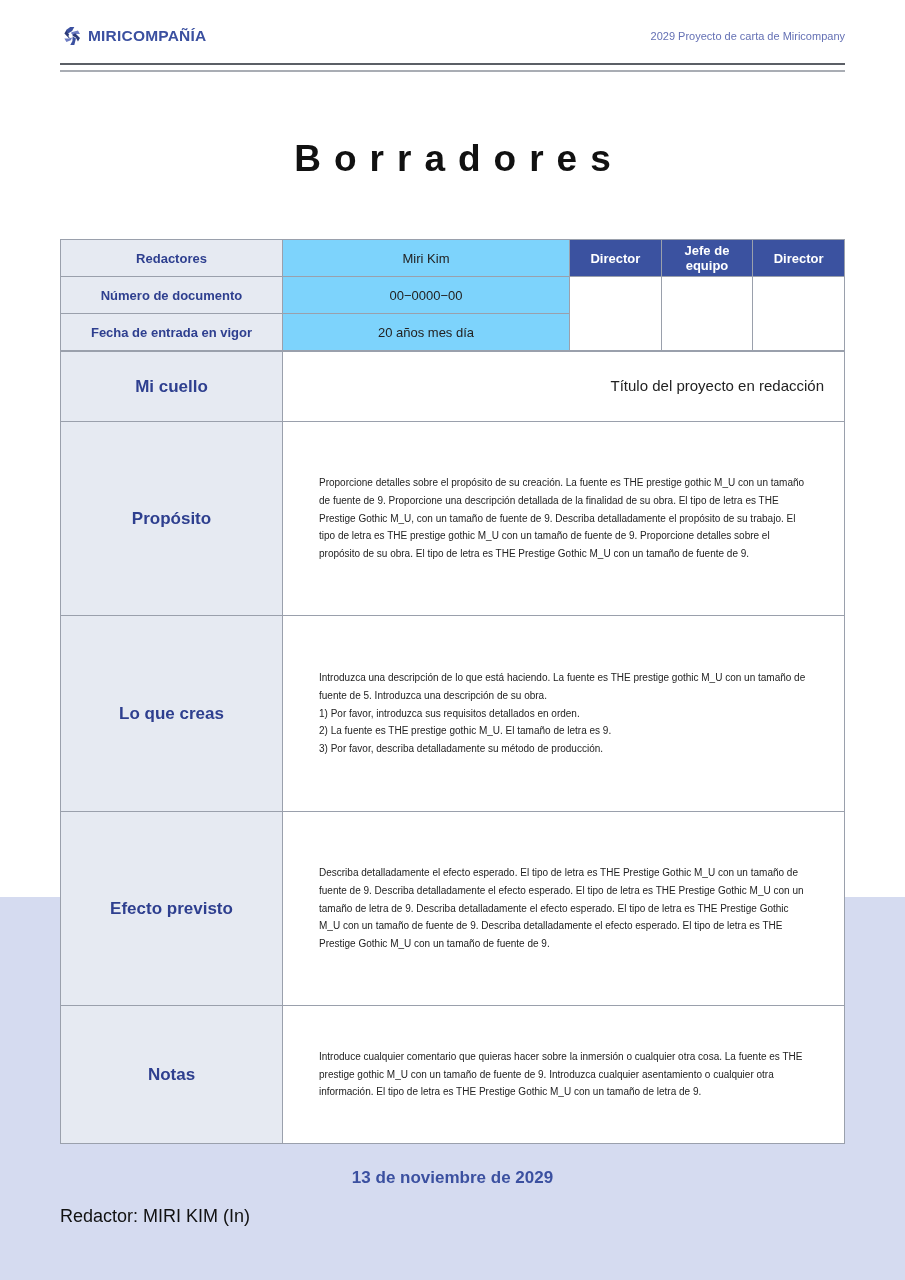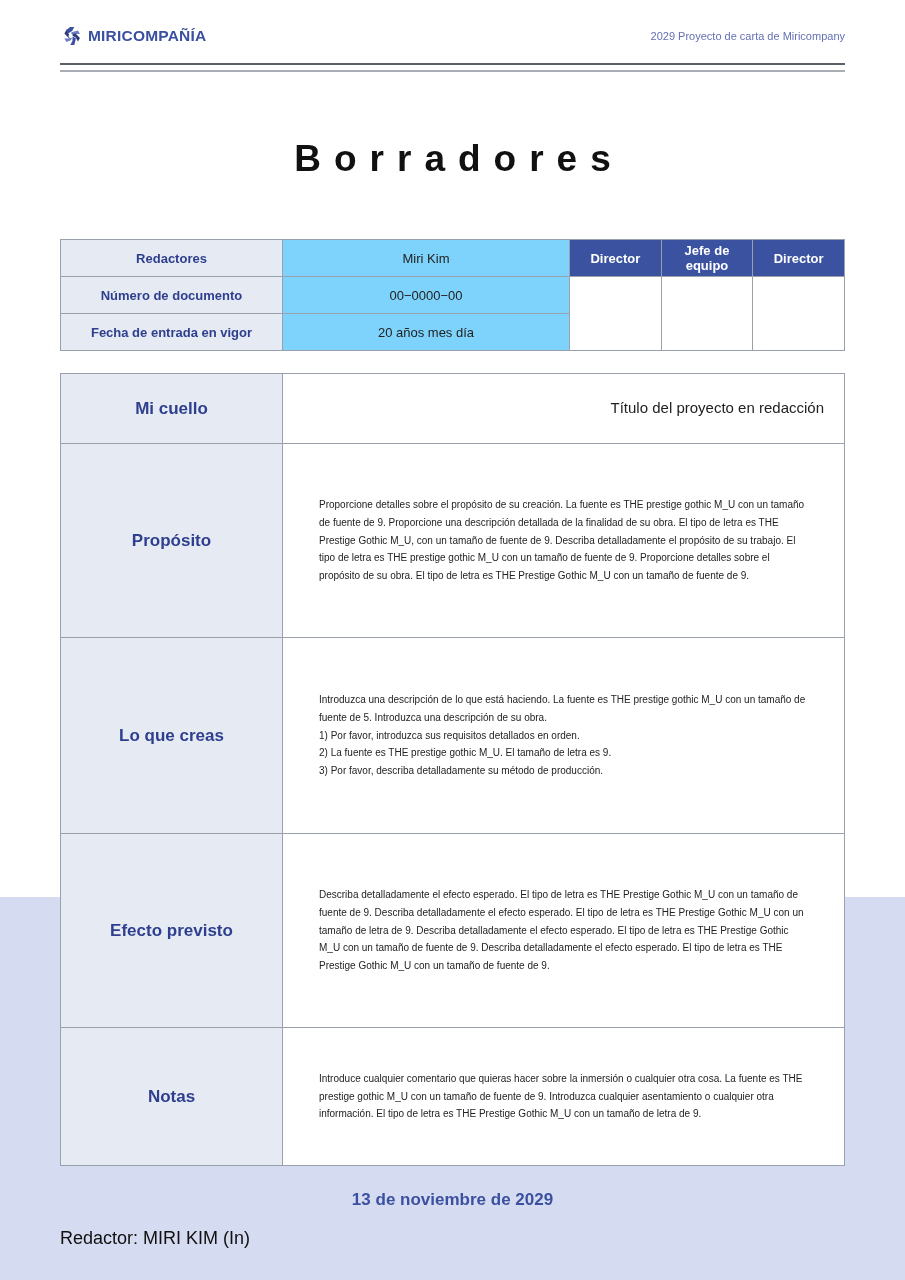--- a/index.html
+++ b/index.html
@@ -123,21 +123,20 @@
     font-size: 11.5px;
     text-align: center;
     height: 37px;
   }
   .ap-sign-box {
     background: #ffffff;
   }
 
   
   .content {
-    margin-top: 22px;
     width: 785px;
     border-collapse: collapse;
     table-layout: fixed;
     background: #4c1d95;
   }
   .content td {
     border: 1px solid #9aa0ac;
     vertical-align: middle;
     box-sizing: border-box;
   }

